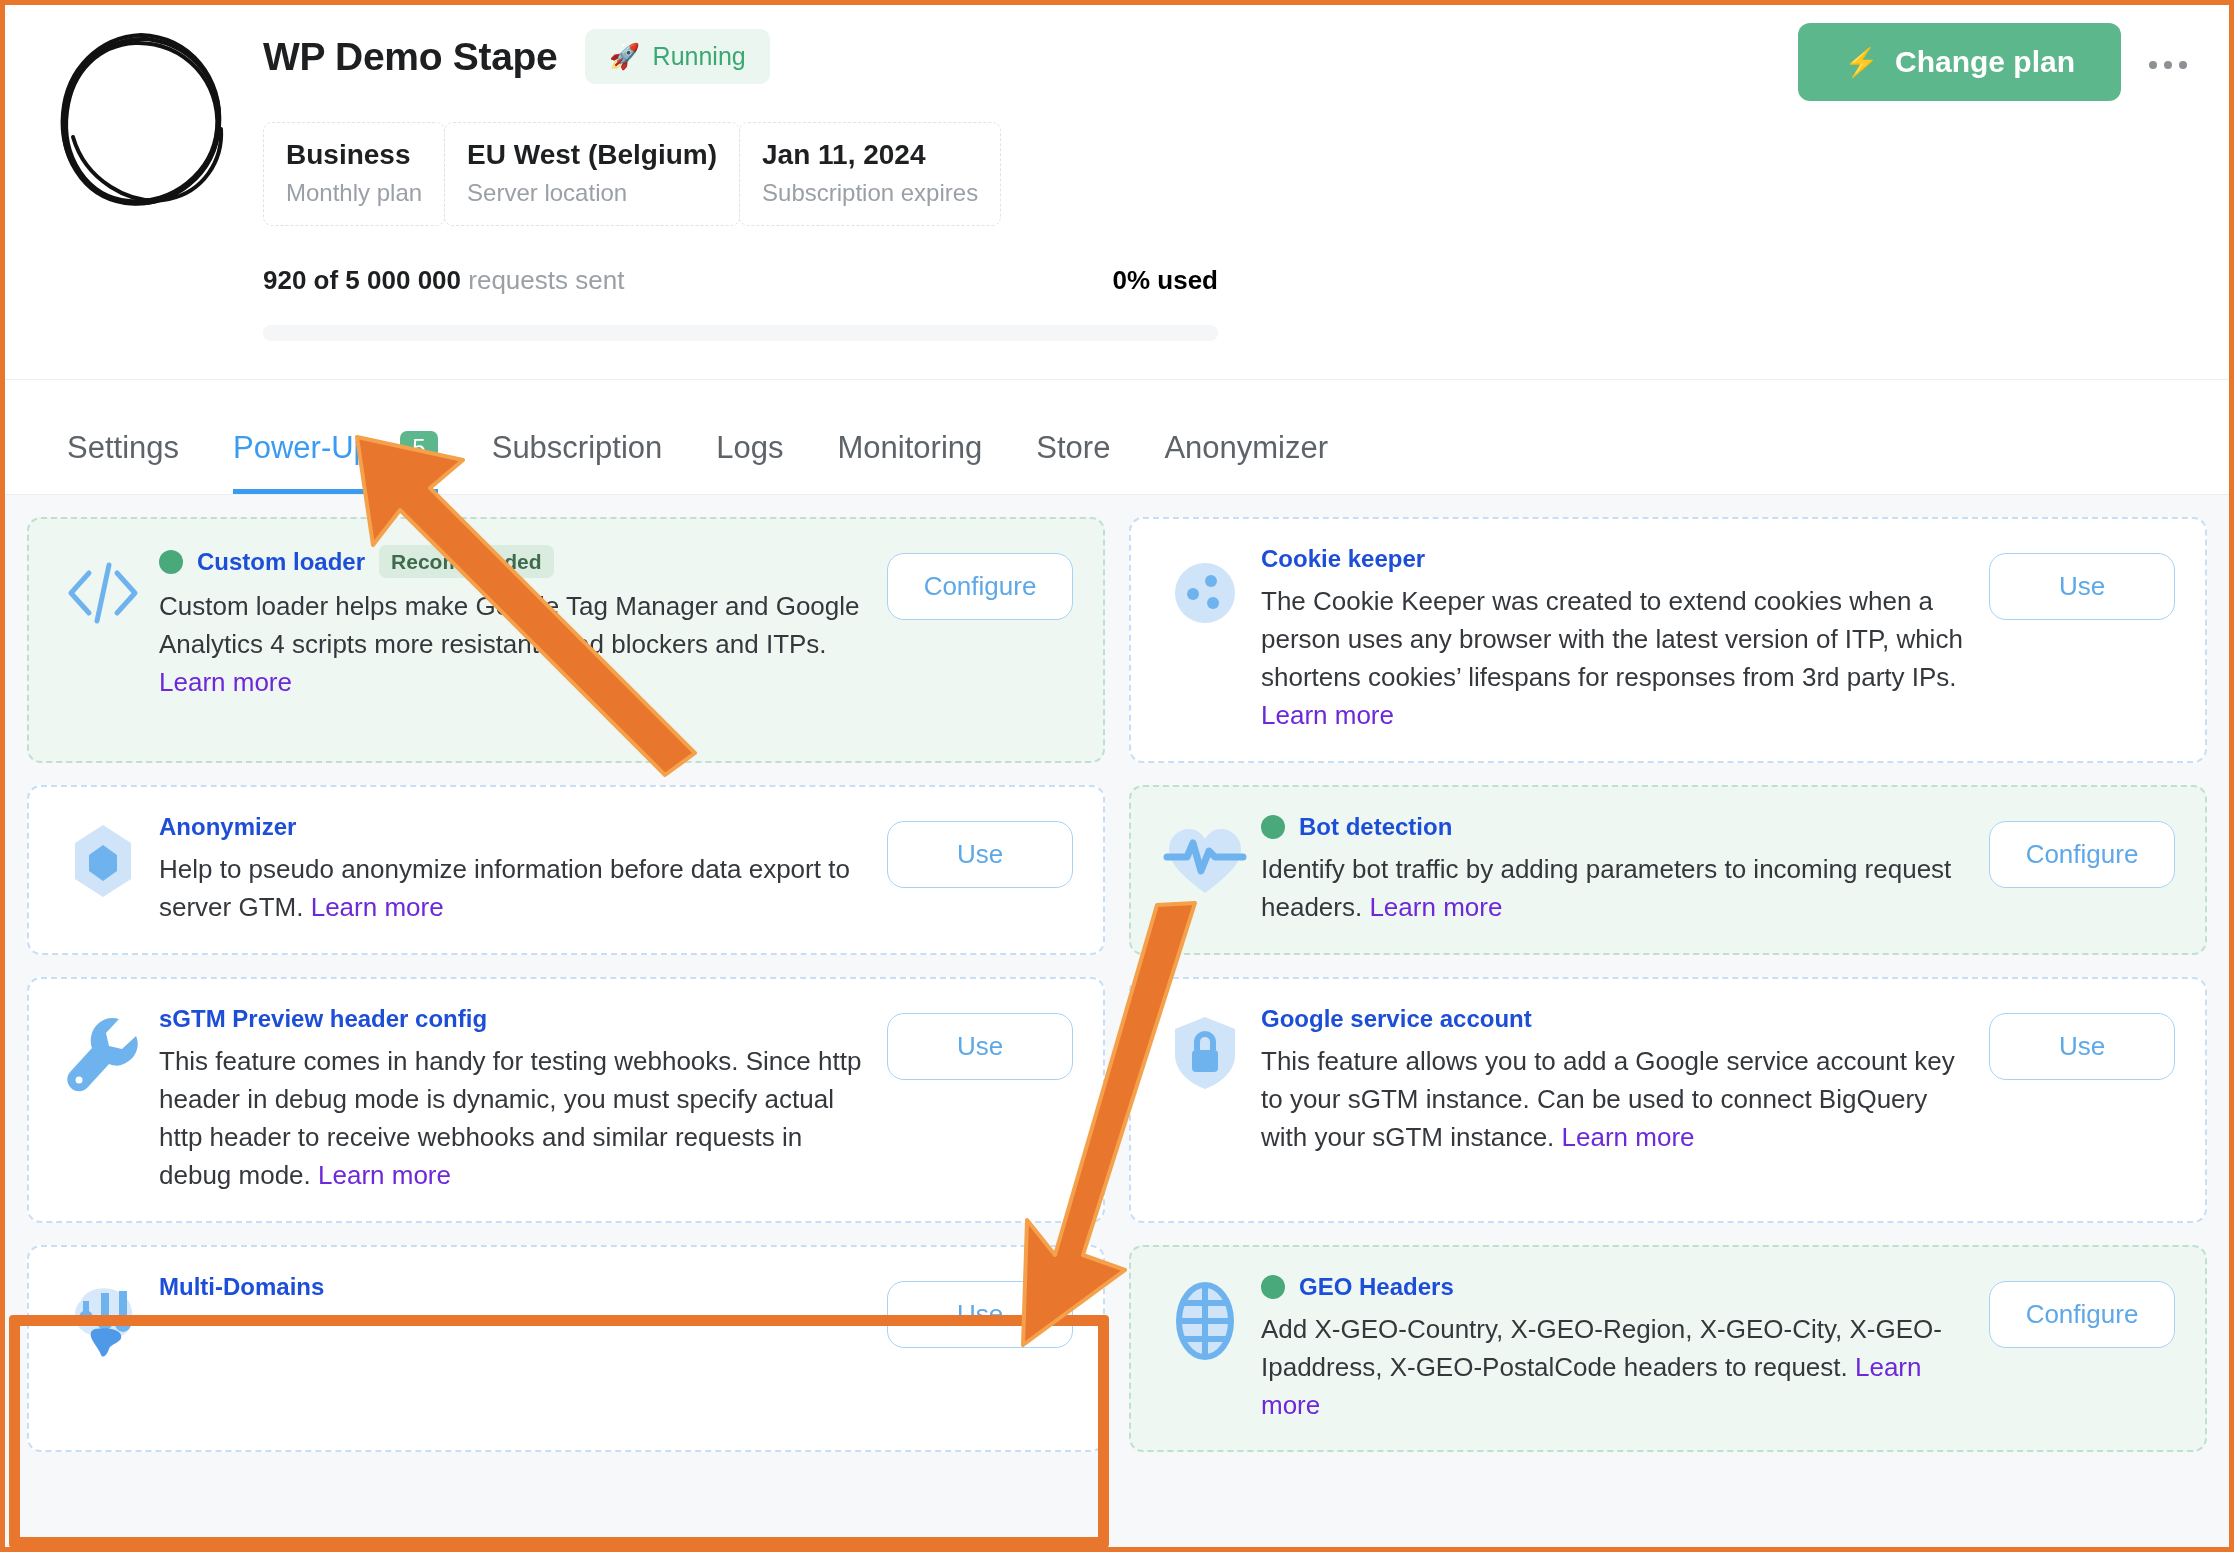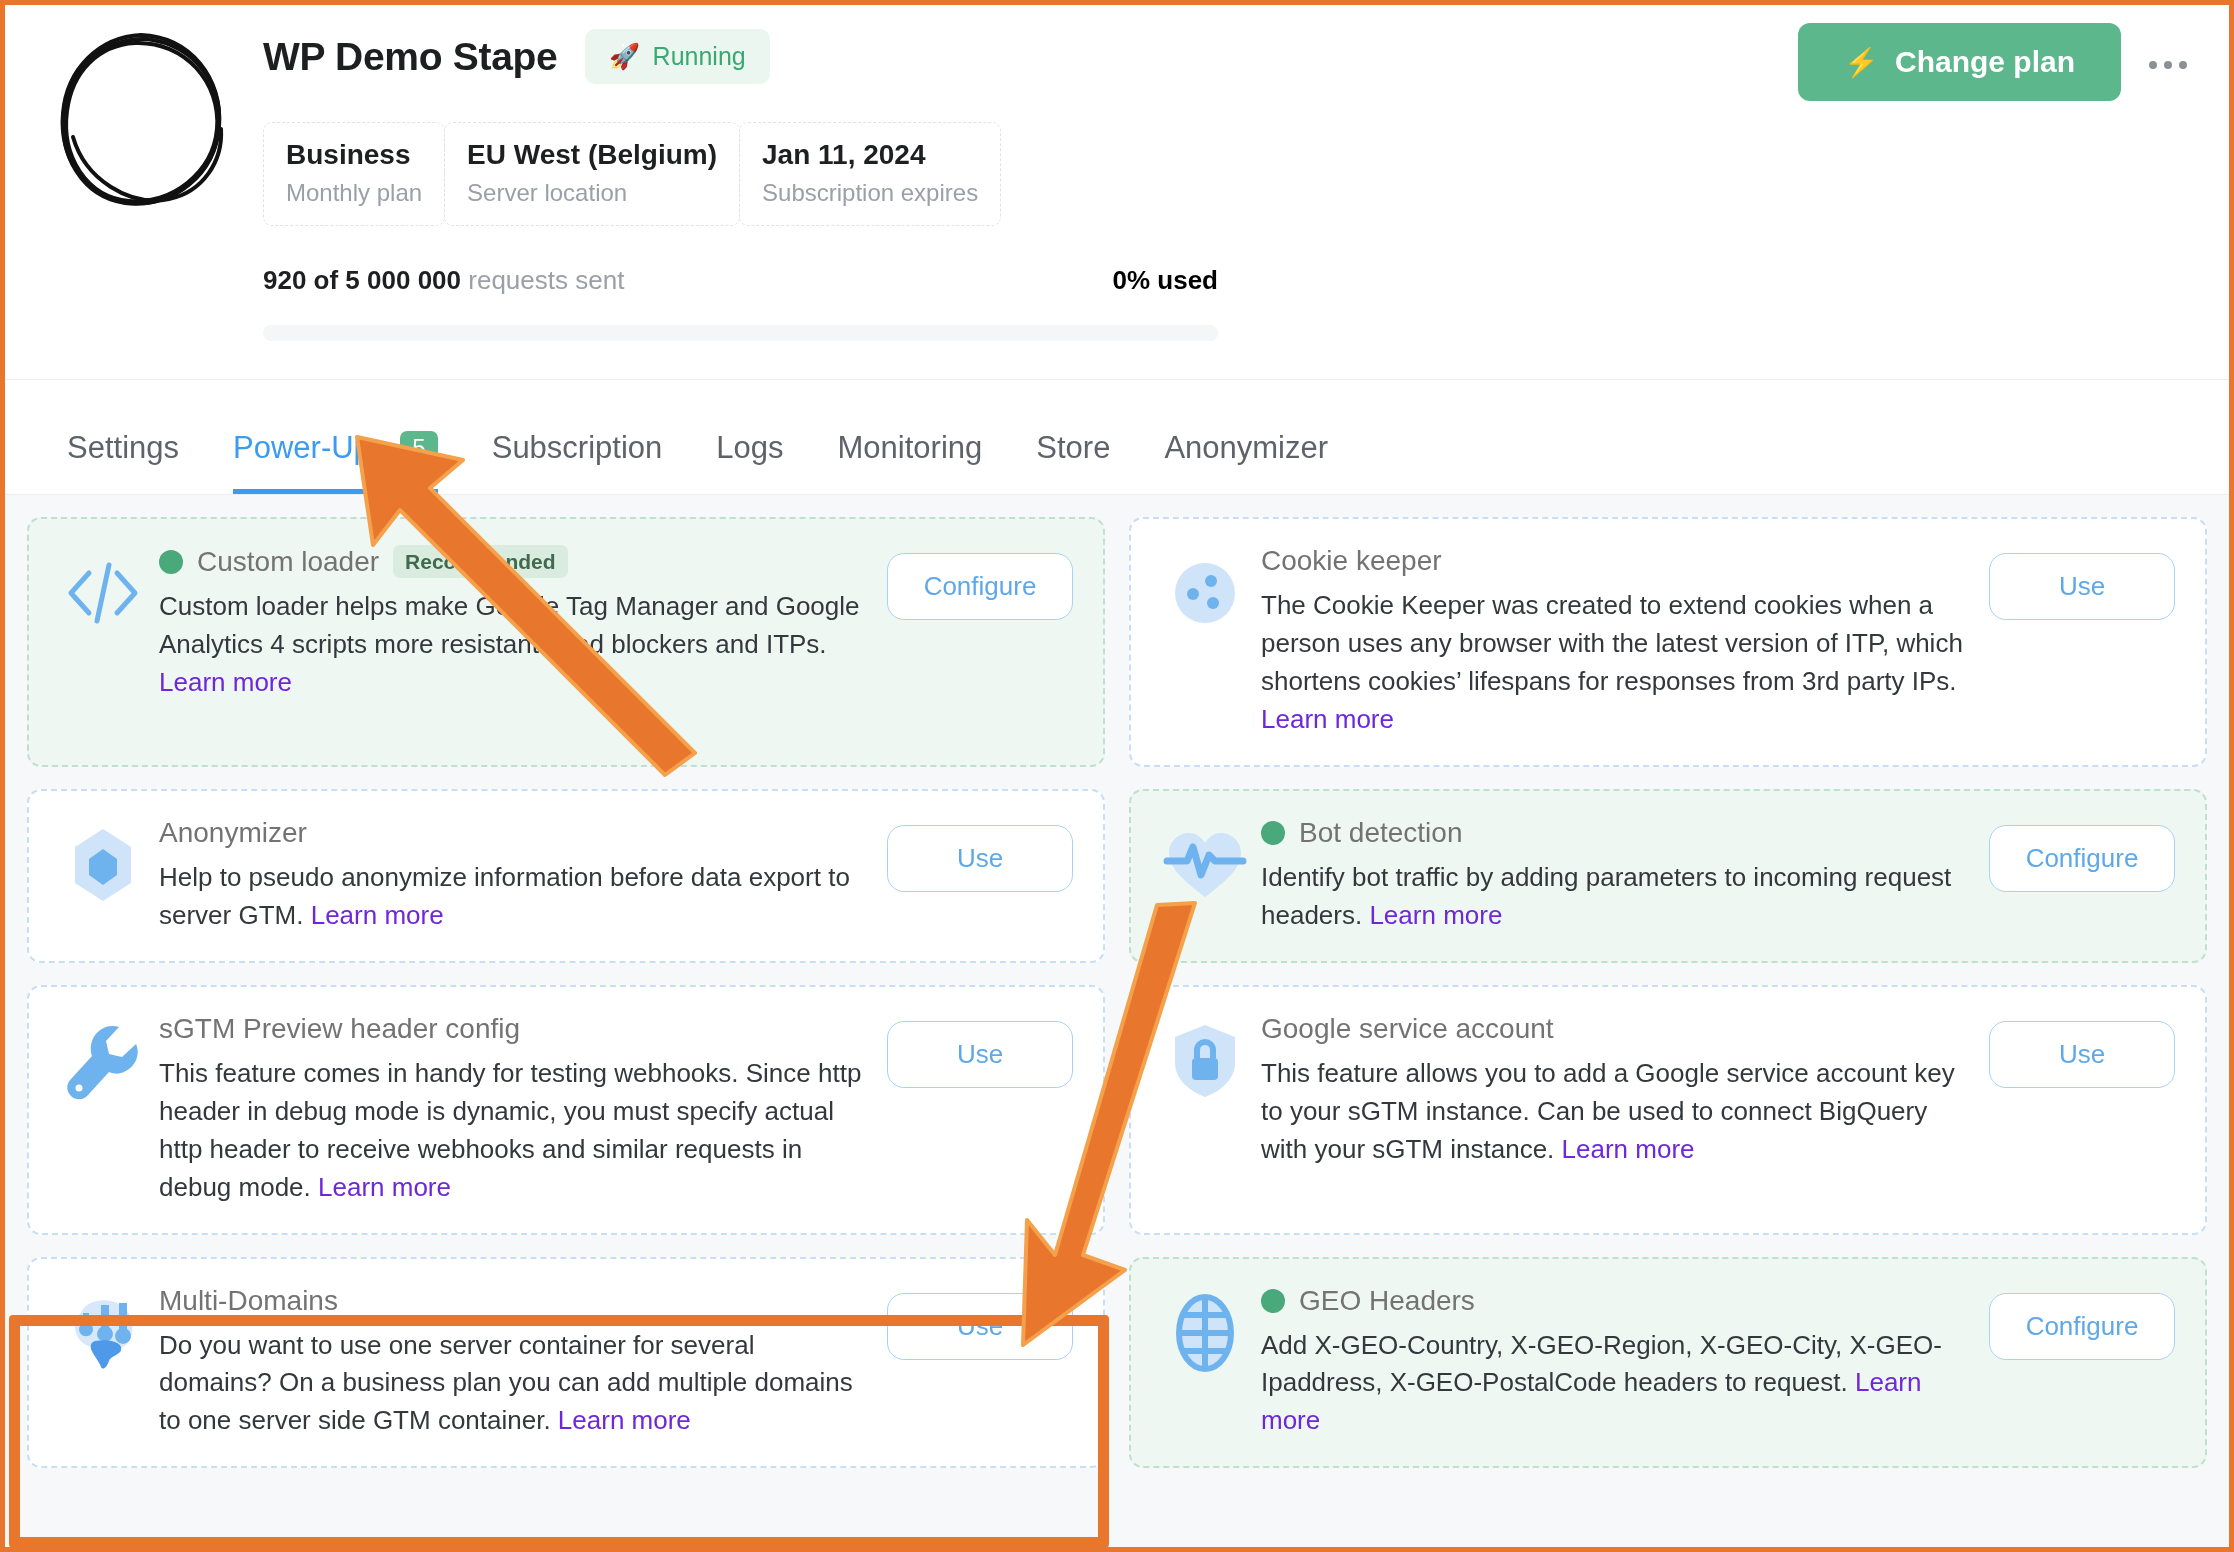--- a/index.html
+++ b/index.html
@@ -162,21 +162,21 @@
   }
   .card-body { flex: 1; padding-right: 16px; }
   .card-title-row {
     display: flex; align-items: center; gap: 14px;
     margin-bottom: 10px;
   }
   .dot-on {
     width: 24px; height: 24px; border-radius: 50%;
     background: #4aa97b; display: block;
   }
-  .card-title { font-size: 28px; font-weight: normal; color: #737373; }
+  .card-title { font-size: 24px; font-weight: bold; color: #1d4ed8; }
   .badge-rec {
     background: #d9ecdf; color: #3f6a4e;
     font-size: 21px; font-weight: bold;
     border-radius: 7px; padding: 6px 12px;
     line-height: 1;
   }
   .card-desc {
     font-size: 26px; line-height: 1.46; color: #34383c;
     max-width: 800px;
   }
@@ -407,21 +407,20 @@
                 <path d="M42 16 L42 38 A8 8 0 1 0 50 38 L50 16 Z"></path>
                 <path d="M60 14 L60 40 A8 8 0 1 0 68 40 L68 14 Z"></path>
               </g>
               <path d="M36 52 C48 50 60 52 62 58 C64 66 52 66 50 72 C48 78 44 82 42 78 C40 72 34 66 32 60 C31 55 33 53 36 52 Z" fill="#4f9ae8"></path>
             </svg>
           </div>
           <div class="card-body">
             <div class="card-title-row">
               <span class="card-title">Multi-Domains</span>
             </div>
-            <div class="card-desc"><span>Do you want to use one server container for several domains? On a business plan you can add multiple domains to one server side GTM container. </span><span class="learn">Learn more</span></div>
           </div>
           <button class="card-action">Use</button>
         </div>
         <div class="card enabled">
           <div class="card-icon">
             <svg viewBox="0 0 88 88" width="88" height="88">
               <ellipse cx="44" cy="44" rx="26" ry="36" fill="#cfe4f9" stroke="#6fb3ee" stroke-width="6"></ellipse>
               <path d="M44 8 L44 80" stroke="#6fb3ee" stroke-width="6"></path>
               <path d="M18 44 L70 44" stroke="#6fb3ee" stroke-width="6"></path>
               <path d="M21 26 L67 26" stroke="#6fb3ee" stroke-width="6"></path>

